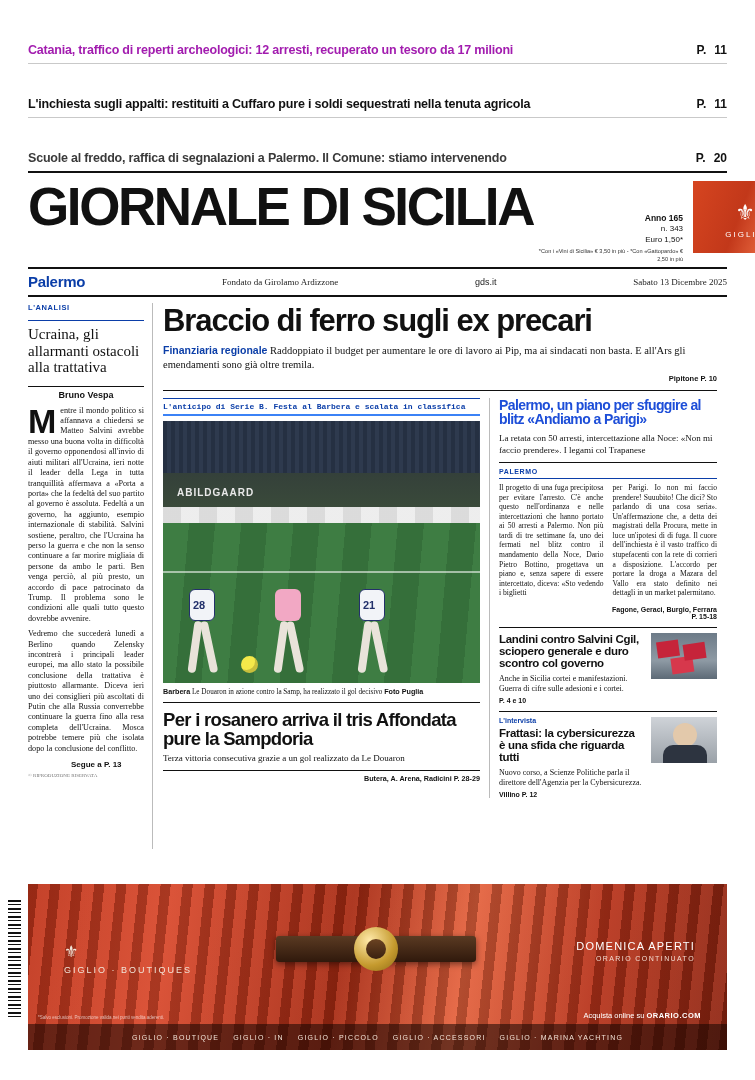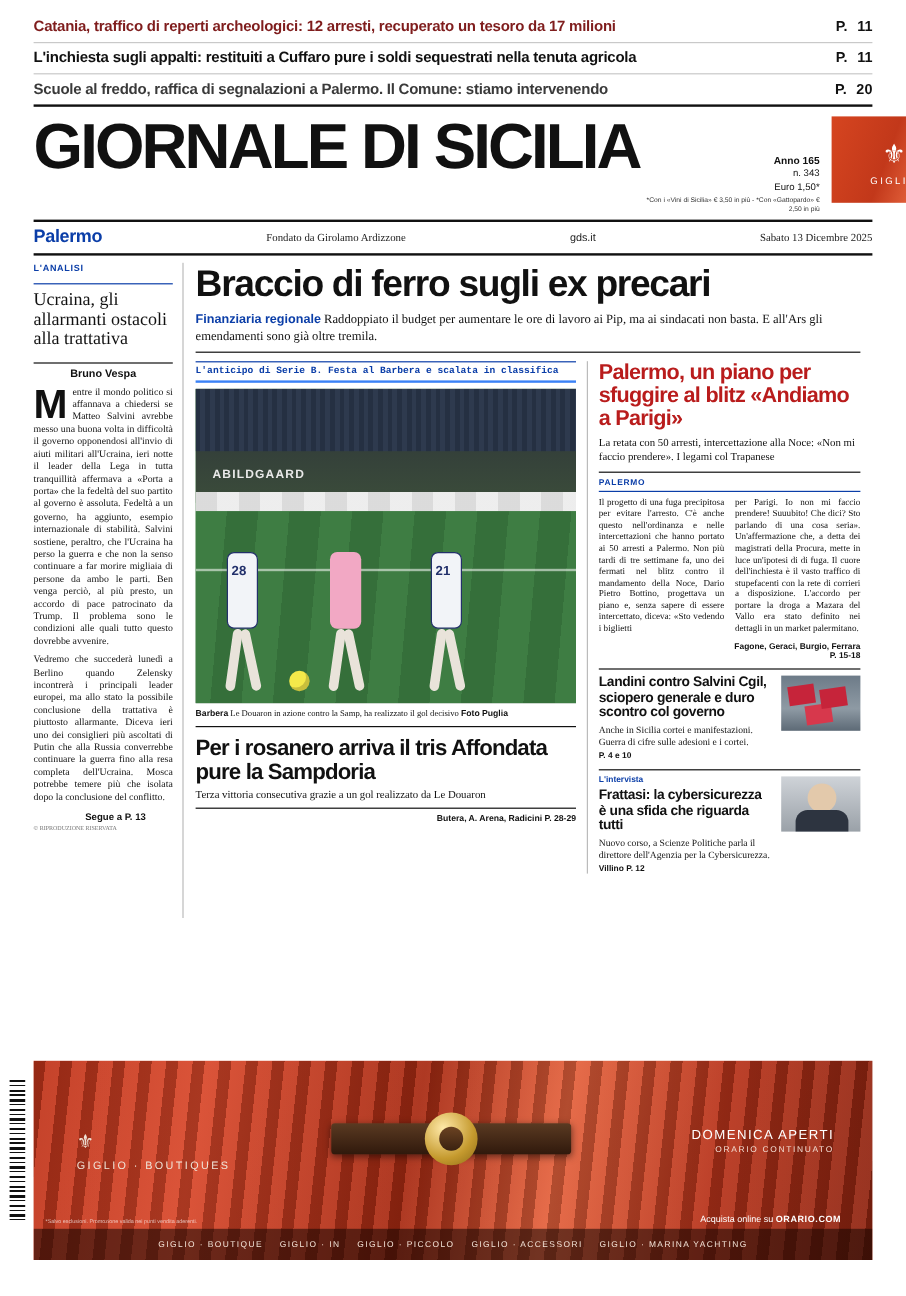--- a/index.html
+++ b/index.html
@@ -15,24 +15,24 @@
 
   
   .teasers { padding:10px 28px 4px 28px; }
   .teaser {
     display:flex; align-items:baseline; justify-content:space-between;
     border-bottom:1px solid #c9c9c9;
     padding:5px 0 6px 0;
   }
   .teaser:last-child { border-bottom:2px solid #111; }
   .teaser-text { font-family:"Liberation Sans", sans-serif; font-weight:bold; font-size:12.5px; letter-spacing:-0.2px; }
-  .t-blue { color:#7f1d1d; }
+  .t-blue { color:#a21caf; }
   .t-black { color:#111; }
   .t-gray { color:#3a3a3a; }
-  .teaser-page { font-family:"Liberation Sans", sans-serif; font-weight:bold; font-size:12px; white-space:nowrap; padding-left:14px; }
+  .teaser-page { font-family:"Liberation Sans", sans-serif; font-weight:bold; font-size:12px; white-space:nowrap; padding-left:14px;margin-top:28px; }
   .teaser-page .pg { margin-left:8px; }
 
   
   .masthead { position:relative; padding:2px 28px 0 28px; display:flex; align-items:flex-start; }
   .logo {
     font-family:"Liberation Sans", sans-serif;
     font-weight:bold;
     font-size:53px;
     letter-spacing:-2.4px;
     line-height:0.98;
@@ -126,21 +126,21 @@
     width:100%; height:262px; position:relative; overflow:hidden;
     background:linear-gradient(#2e6b35 0%, #3c7a3f 35%, #2a5c2e 100%);
   }
   .photo .crowd { position:absolute; left:0; right:0; top:0; height:95px; background:linear-gradient(#2c2f3a,#3b4a3a); opacity:.95; }
   .photo .stand { position:absolute; left:0; right:0; top:0; height:52px; background:repeating-linear-gradient(90deg,#253042 0 4px,#2e3a4e 4px 8px); }
   .photo .ads { position:absolute; left:0; right:0; top:86px; height:16px; background:#e8e8e8; }
   .photo .ads::after { content:""; position:absolute; left:0; right:0; top:0; bottom:0; background:repeating-linear-gradient(90deg,#d8d8d8 0 18px,#efefef 18px 36px); opacity:.8; }
   .photo .pitchline { position:absolute; left:0; right:0; top:150px; height:2px; background:rgba(255,255,255,.55); }
   .photo .grass { position:absolute; left:0; right:0; top:102px; bottom:0; background:repeating-linear-gradient(95deg,#3e7d43 0 26px,#356f3a 26px 52px); }
   .pl { position:absolute; bottom:8px; }
-  .pl .torso { width:26px; height:64px; border-radius:6px; }
+  .pl .torso { width:26px; height:32px; border-radius:6px; }
   .pl .legs { width:26px; height:54px; position:relative; }
   .pl .legs::before, .pl .legs::after { content:""; position:absolute; top:0; width:8px; height:52px; background:#e9e3da; border-radius:4px; }
   .pl .legs::before { left:2px; transform:rotate(8deg); }
   .pl .legs::after { right:2px; transform:rotate(-12deg); }
   .p1 { left:26px; }
   .p1 .torso { background:#f2f4f8; border:1px solid #23306a; }
   .p2 { left:112px; }
   .p2 .torso { background:#f2a8c4; }
   .p3 { left:196px; }
   .p3 .torso { background:#f2f4f8; border:1px solid #23306a; }
@@ -153,22 +153,22 @@
   .caption .credit { font-family:"Liberation Sans", sans-serif; font-weight:bold; }
   .sport-head {
     font-family:"Liberation Sans", sans-serif; font-weight:bold; font-size:18.5px; line-height:1.04;
     letter-spacing:-0.7px; margin:7px 0 5px 0;
   }
   .sport-sub { font-size:9px; line-height:1.25; border-bottom:1px solid #111; padding-bottom:5px; }
   .sport-byline { font-family:"Liberation Sans", sans-serif; font-weight:bold; font-size:7.2px; text-align:right; margin-top:3px; }
 
   
   .rc-head {
-    font-family:"Liberation Sans", sans-serif; font-weight:bold; font-size:18px; line-height:1.05;
-    letter-spacing:-0.6px; color:#b91c1c; margin-bottom:6px;
+    font-family:"Liberation Sans", sans-serif; font-weight:bold; font-size:14px; line-height:1.05;
+    letter-spacing:-0.6px; color:#1d4ed8; margin-bottom:6px;
   }
   .rc-sub { font-size:9px; line-height:1.28; border-bottom:1px solid #111; padding-bottom:6px; }
   .rc-tag { font-family:"Liberation Sans", sans-serif; font-weight:bold; font-size:7px; color:#0b3ea8; letter-spacing:.6px; margin:5px 0 4px 0; border-bottom:1px solid #0b3ea8; padding-bottom:3px; }
   .rc-cols { display:flex; gap:9px; }
   .rc-cols .c { flex:1; font-size:7.6px; line-height:1.26; text-align:justify; }
   .rc-cols .c p { margin:0 0 4px 0; }
   .rc-credit { font-family:"Liberation Sans", sans-serif; font-weight:bold; font-size:7px; text-align:right; margin-top:4px; }
   .rc-credit .pg { display:block; font-weight:bold; }
 
   .rc-block { border-top:1px solid #111; margin-top:7px; padding-top:5px; display:flex; gap:8px; }
@@ -274,20 +274,21 @@
       <div class="segue">Segue a P. 13</div>
       <div class="repro">© RIPRODUZIONE RISERVATA</div>
     </div>
 
     <div class="col-main">
       <div class="main-head">Braccio di ferro sugli ex precari</div>
       <div class="sub-rule">
         <div class="main-sub">
           <span class="lead">Finanziaria regionale</span>
           <span>Raddoppiato il budget per aumentare le ore di lavoro ai Pip, ma ai sindacati non basta. E all'Ars gli emendamenti sono già oltre tremila.</span>
+          <div class="byline-right">Pipitone  P. 10</div>
         </div>
       </div>
 
       <div class="two-col">
 
         <div class="mid-col">
           <div class="serieb-kicker">L'anticipo di Serie B. Festa al Barbera e scalata in classifica</div>
 
           <div class="photo">
             <div class="crowd"></div>

